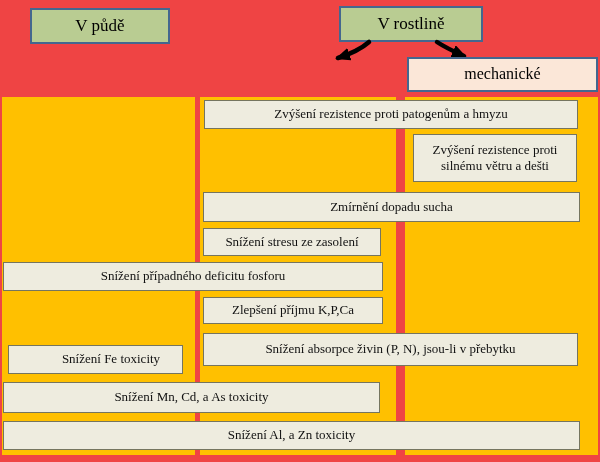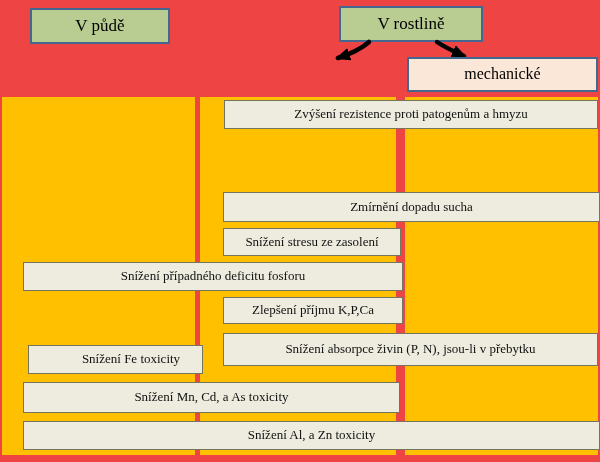--- a/index.html
+++ b/index.html
@@ -12,21 +12,21 @@
     position:absolute;display:flex;align-items:center;justify-content:center;
     border:2.5px solid var(--blue-border,#44678f);box-sizing:border-box;
     color:#000;text-align:center;line-height:1.05;
   }
   .hdr.green{background:var(--green-fill,#b9cc92);font-size:17px;}
   .hdr.peach{background:var(--peach-fill,#fbe7d8);font-size:16px;}
   .ebox{
     position:absolute;display:flex;align-items:center;justify-content:center;
     background:var(--cream-fill,#eeecdf);border:1.5px solid var(--cream-border,#75755f);
     box-sizing:border-box;color:#111;font-size:13px;text-align:center;
-    line-height:1.25;padding:1px 6px;margin-left:20px;
+    line-height:1.25;padding:1px 6px;
   }
   svg.arrows{position:absolute;left:0;top:0;pointer-events:none;}
 </style>
 </head>
 <body>
 
 <div class="canvas">
 
   <div class="col" style="left:2px;top:97px;width:193px;height:358px;"></div>
   <div class="col" style="left:200px;top:97px;width:196px;height:358px;"></div>
@@ -48,20 +48,21 @@
     <path d="M369,42 C360,50 350,54 338,58" stroke="#000" stroke-width="4.5" fill="none" stroke-linecap="round" marker-end="url(#ah)"></path>
     <path d="M437,42 C446,48 455,52 464,56" stroke="#000" stroke-width="4.5" fill="none" stroke-linecap="round" marker-end="url(#ah)"></path>
   </svg>
 
   <div class="hdr peach" style="left:407px;top:57px;width:191px;height:35px;">
     <span>mechanické</span>
   </div>
 
   <div class="ebox" style="left:204px;top:100px;width:374px;height:29px;">Zvýšení rezistence proti patogenům a hmyzu</div>
 
+  <div class="ebox" style="left:413px;top:134px;width:164px;height:48px;">Zvýšení rezistence proti silnému větru a dešti</div>
 
   <div class="ebox" style="left:203px;top:192px;width:377px;height:30px;">Zmírnění dopadu sucha</div>
 
   <div class="ebox" style="left:203px;top:228px;width:178px;height:28px;">Snížení stresu ze zasolení</div>
 
   <div class="ebox" style="left:3px;top:262px;width:380px;height:29px;">Snížení případného deficitu fosforu</div>
 
   <div class="ebox" style="left:203px;top:297px;width:180px;height:27px;">Zlepšení příjmu K,P,Ca</div>
 
   <div class="ebox" style="left:203px;top:333px;width:375px;height:33px;">Snížení absorpce živin (P, N), jsou-li v přebytku</div>

